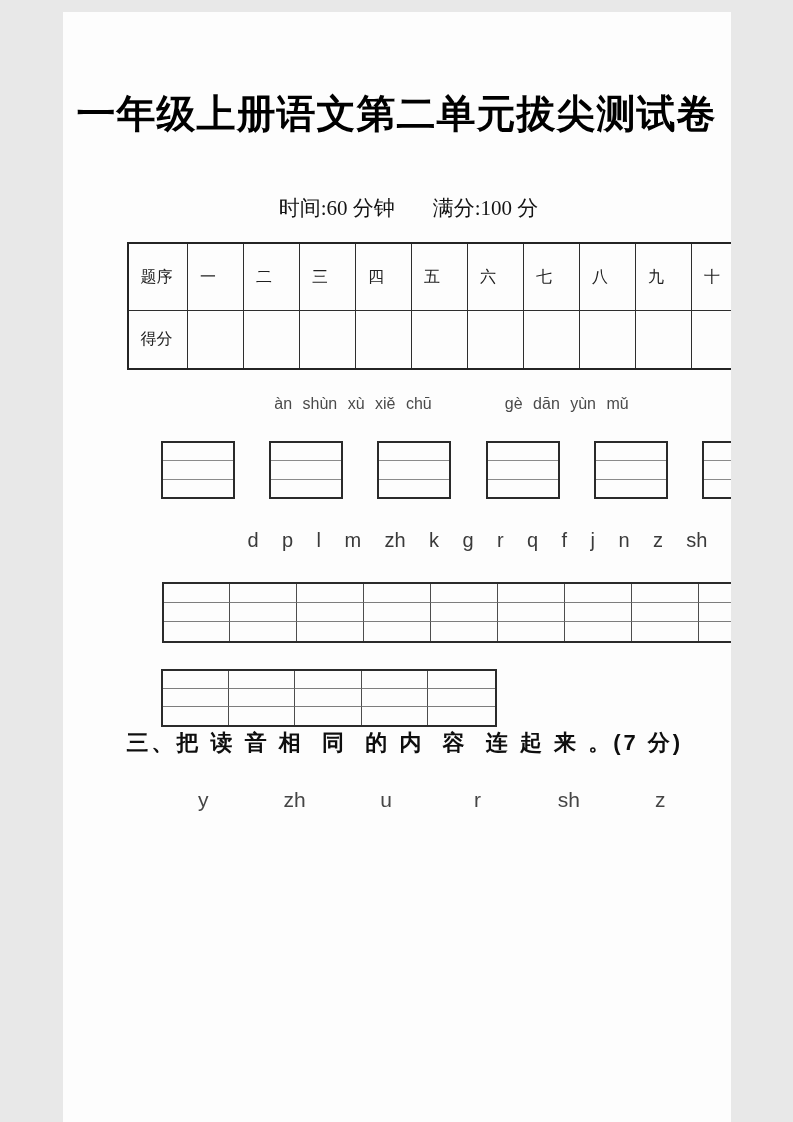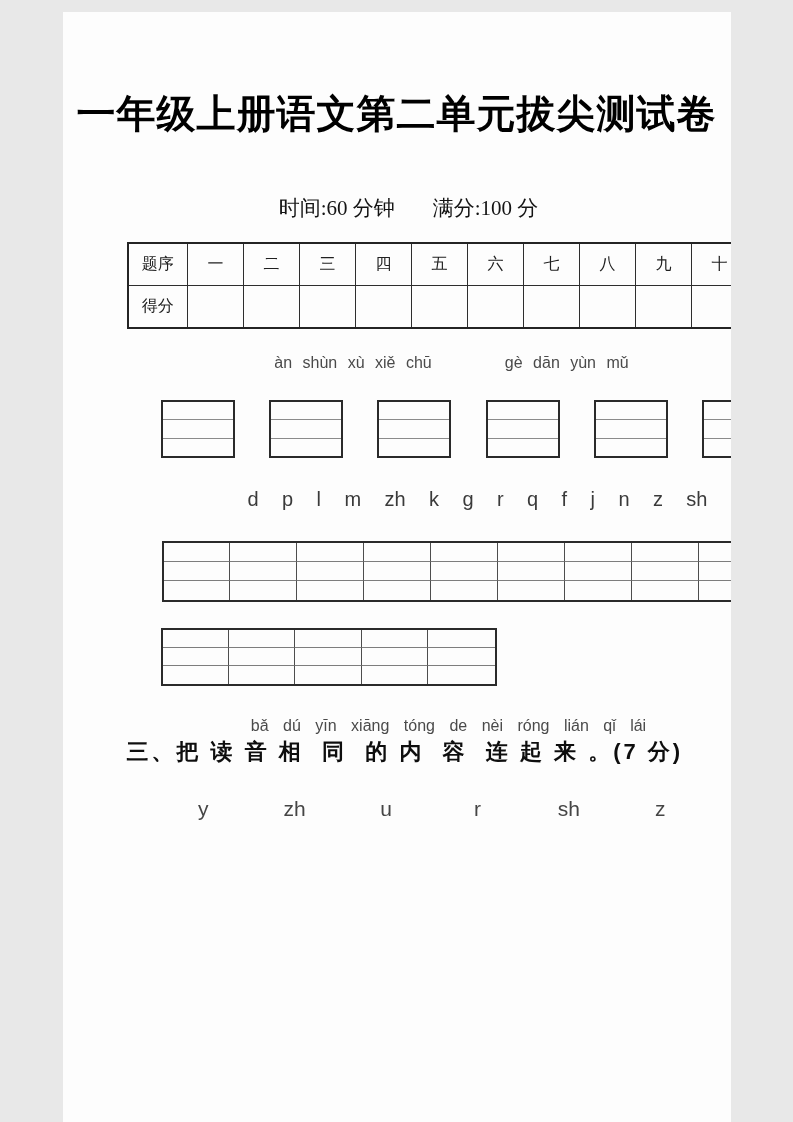--- a/index.html
+++ b/index.html
@@ -41,23 +41,23 @@
     border-collapse:collapse;
     table-layout:fixed;
     width:667px;
     font-family:"Liberation Serif",serif;
     font-size:16px;
     color:#202020;
   }
   table.score td{
     border:1px solid #2e2e2e;
     height:33px;
-    text-align:center;
+    text-align:left;
     vertical-align:middle;
-    padding:4px;
+    padding:12px;
   }
   table.score{border:2px solid #242424;}
   
   .pinyin{
     font-size:16px;
     color:#4a4a4a;
     white-space:pre;
     line-height:20px;
     text-align:center;
   }
@@ -289,21 +289,20 @@
       <div></div>
       <div></div>
       <div></div>
     <div></div>
       <div></div>
       <div></div>
       <div></div>
       <div></div>
   </div>
 
-  <div class="pinyin s3-pinyin">bǎ dú yīn xiāng tóng de nèi róng lián qǐ lái</div>
   <div class="heading s3-heading">三、把 读 音 相  同  的 内  容  连 起 来 。(7 分)</div>
 
   <div class="matchrow row1">
     <span>y</span>
     <span>zh</span>
     <span>u</span>
     <span>r</span>
     <span>sh</span>
     <span>z</span>
     <span>c</span>

